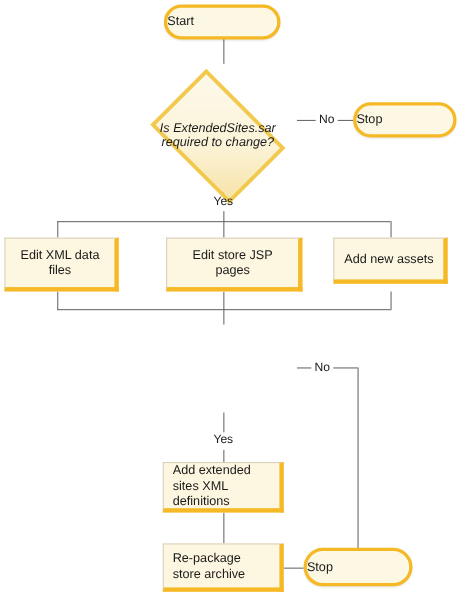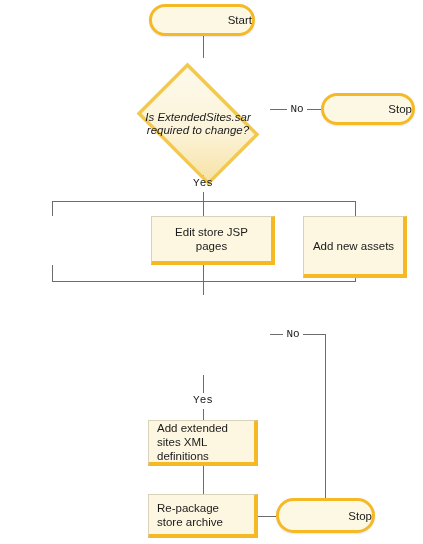--- a/index.html
+++ b/index.html
@@ -29,33 +29,32 @@
   }
 
   
   .edge-label {
     position: absolute;
     font-size: 11px;
     color: #1a1a1a;
     line-height: 12px;
     white-space: nowrap;
     text-align: center;
-    font-family: Liberation Mono, monospace;
   }
 
   
   .terminator {
     position: absolute;
     box-sizing: border-box;
     background: #fdf8e3;
     border: 3px solid #f5b925;
     border-radius: 999px;
     display: flex;
     align-items: center;
-    justify-content: flex-end;
+    justify-content: flex-start;
     font-size: 11.5px;
     color: #1a1a1a;
     box-shadow: 0 1px 2px rgba(0,0,0,0.10);
   }
 
   
   .process {
     position: absolute;
     box-sizing: border-box;
     background: #fdf6e0;
@@ -147,26 +146,29 @@
   </div>
 
   <div class="terminator" style="left:321px; top:93px; width:94px; height:32px;">
     <span>Stop</span>
   </div>
 
   <div class="edge-label" style="left:287px; top:103px; width:20px;">No</div>
 
   <div class="edge-label" style="left:188px; top:177px; width:30px;">Yes</div>
 
+  <div class="process center" style="left:4px; top:216px; width:104px; height:49px;">
+    <div class="ptext">Edit XML data files</div>
+  </div>
 
   <div class="process center" style="left:151px; top:216px; width:124px; height:49px;">
     <div class="ptext">Edit store JSP pages</div>
   </div>
 
-  <div class="process center" style="left:303px; top:216px; width:104px; height:62px;">
+  <div class="process center" style="left:303px; top:216px; width:104px; height:42px;">
     <div class="ptext">Add new assets</div>
   </div>
 
 
   <div class="edge-label" style="left:283px; top:328px; width:20px;">No</div>
 
   <div class="edge-label" style="left:188px; top:394px; width:30px;">Yes</div>
 
   <div class="process left" style="left:148px; top:494px; width:110px; height:44px;">
     <div class="ptext">Re-package store archive</div>

